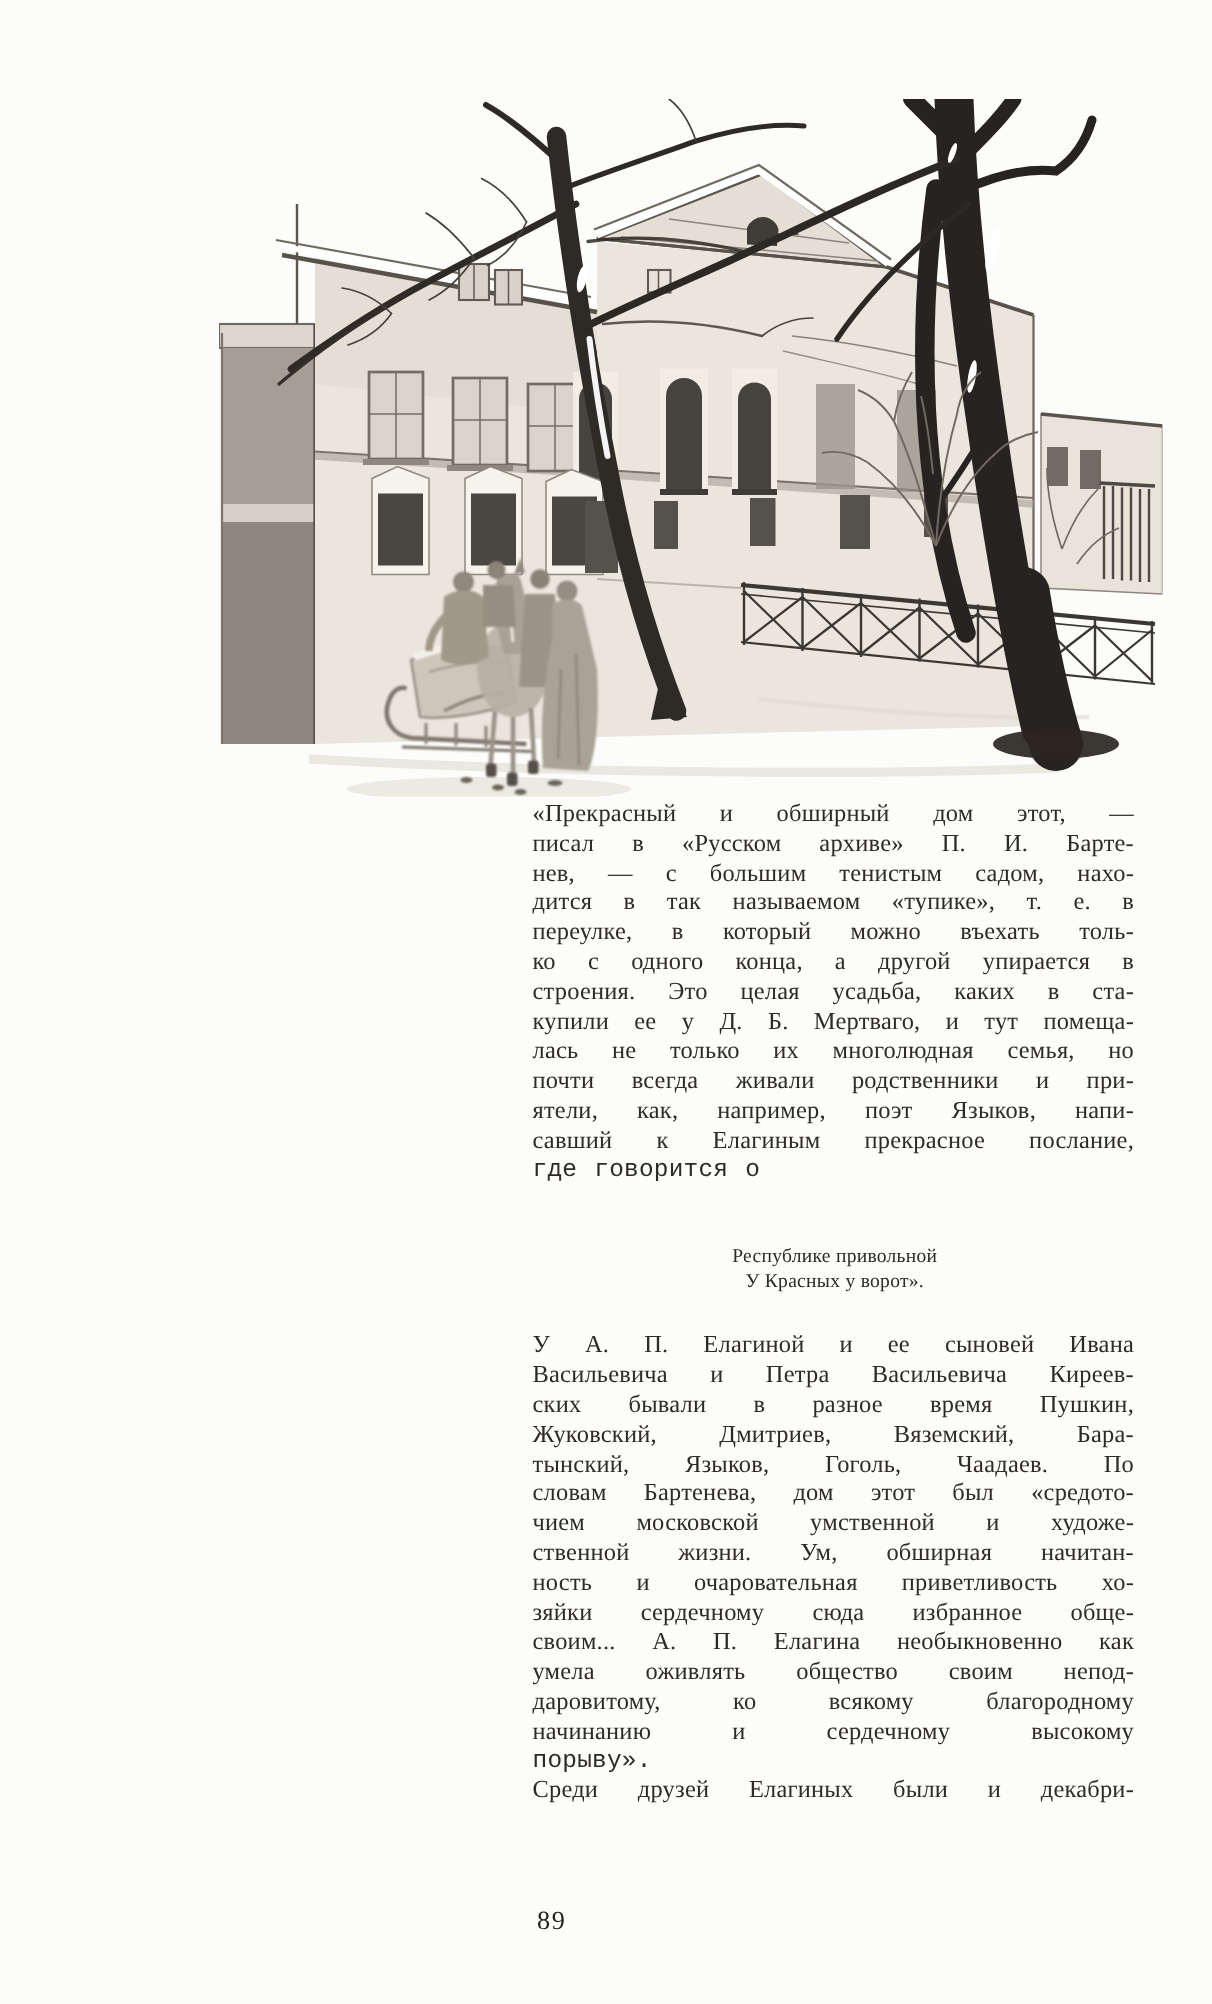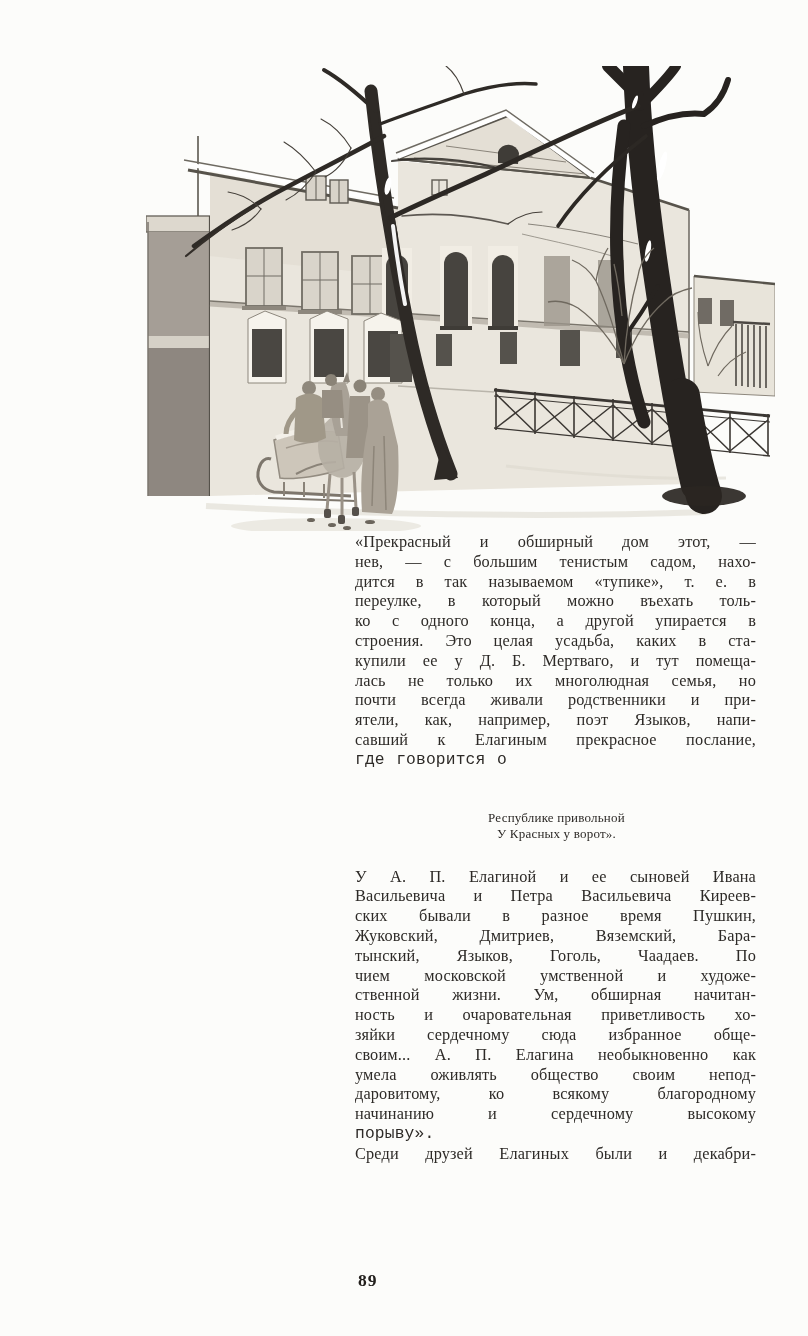--- a/index.html
+++ b/index.html
@@ -24,21 +24,21 @@
     white-space:normal;
   }
   .body-line.last{text-align-last:left;font-family:Liberation Mono, monospace;}
   .para.verse{margin:40px 0 24px 2px;}
   .verse-line{
     font-size:13px;line-height:16.5px;
     letter-spacing:0.2px;text-align:center;
   }
   .page-number{
     position:absolute;left:358px;top:1234px;
-    font-size:17.5px;font-weight:bold;letter-spacing:1px;color:#23201d;
+    font-size:17.5px;font-weight:normal;letter-spacing:1px;color:#23201d;
   }
 </style>
 </head>
 <body>
 
 <div class="page">
 
   <div class="illustration">
     <svg width="629" height="465" viewBox="0 0 629 465" xmlns="http://www.w3.org/2000/svg">
 
@@ -313,20 +313,21 @@
           <ellipse cx="201" cy="462" rx="4" ry="2"></ellipse>
           <ellipse cx="224" cy="456" rx="5" ry="2"></ellipse>
         </g>
       </g>
     </svg>
   </div>
 
   <div class="text-column">
       <div class="para body">
         <div class="body-line">«Прекрасный и обширный дом этот, —</div>
+        <div class="body-line">писал в «Русском архиве» П. И. Барте-</div>
         <div class="body-line">нев, — с большим тенистым садом, нахо-</div>
         <div class="body-line">дится в так называемом «тупике», т. е. в</div>
         <div class="body-line">переулке, в который можно въехать толь-</div>
         <div class="body-line">ко с одного конца, а другой упирается в</div>
         <div class="body-line">строения. Это целая усадьба, каких в ста-</div>
         <div class="body-line">купили ее у Д. Б. Мертваго, и тут помеща-</div>
         <div class="body-line">лась не только их многолюдная семья, но</div>
         <div class="body-line">почти всегда живали родственники и при-</div>
         <div class="body-line">ятели, как, например, поэт Языков, напи-</div>
         <div class="body-line">савший к Елагиным прекрасное послание,</div>
@@ -335,20 +336,21 @@
       <div class="para verse">
         <div class="verse-line">Республике привольной</div>
         <div class="verse-line">У Красных у ворот».</div>
       </div>
       <div class="para body">
         <div class="body-line">У А. П. Елагиной и ее сыновей Ивана</div>
         <div class="body-line">Васильевича и Петра Васильевича Киреев-</div>
         <div class="body-line">ских бывали в разное время Пушкин,</div>
         <div class="body-line">Жуковский, Дмитриев, Вяземский, Бара-</div>
         <div class="body-line">тынский, Языков, Гоголь, Чаадаев. По</div>
+        <div class="body-line">словам Бартенева, дом этот был «средото-</div>
         <div class="body-line">чием московской умственной и художе-</div>
         <div class="body-line">ственной жизни. Ум, обширная начитан-</div>
         <div class="body-line">ность и очаровательная приветливость хо-</div>
         <div class="body-line">зяйки сердечному сюда избранное обще-</div>
         <div class="body-line">своим... А. П. Елагина необыкновенно как</div>
         <div class="body-line">умела оживлять общество своим непод-</div>
         <div class="body-line">даровитому, ко всякому благородному</div>
         <div class="body-line">начинанию и сердечному высокому</div>
         <div class="body-line last">порыву».</div>
       </div>

